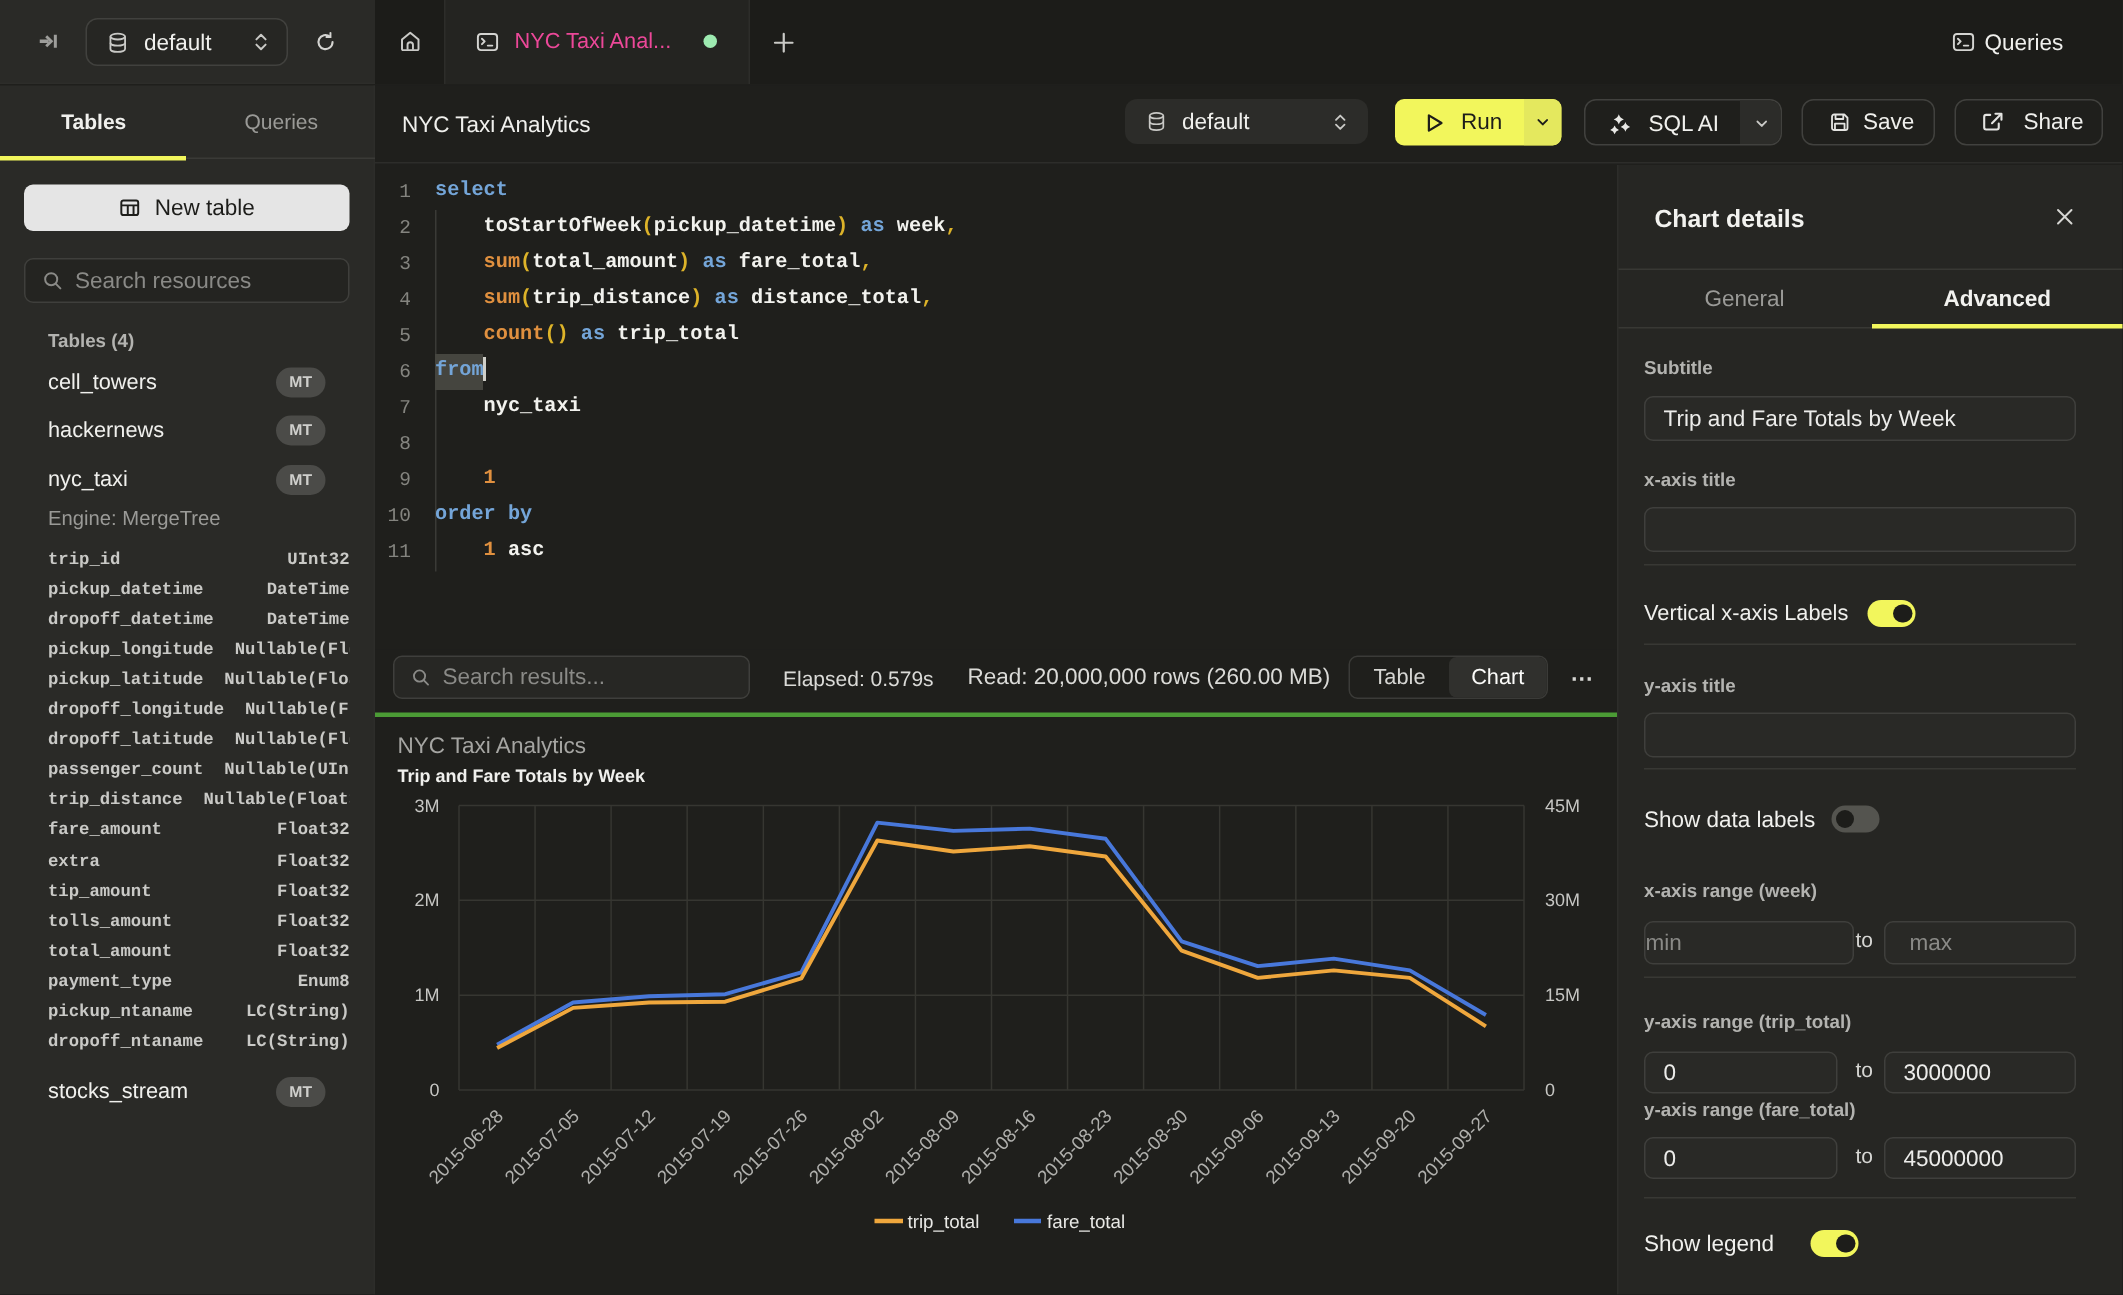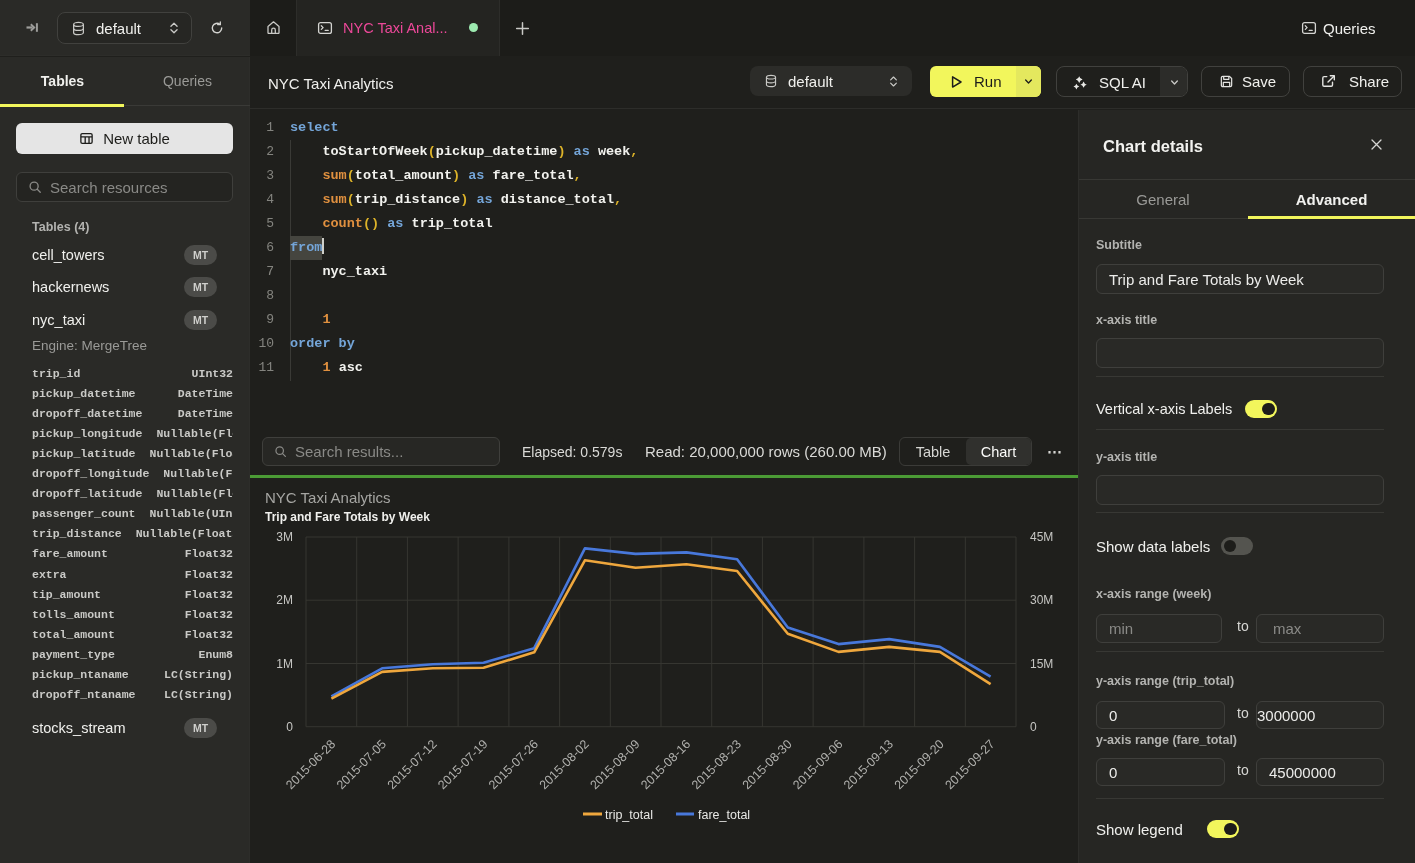--- a/index.html
+++ b/index.html
@@ -377,33 +377,33 @@
   <div class="lbl" style="left:17px;top:340px">y-axis title</div>
   <div class="inp" style="left:17px;top:365px;width:288px;height:30px;padding-left:12px"></div>
   <div class="hr" style="left:17px;top:402px;width:288px"></div>
 
   <span class="abs" style="left:17px;top:428px;font-size:15px;color:#f0f0ed">Show data labels</span>
   <div class="tog off" style="left:142px;top:427px">
         <div class="knob"></div>
       </div>
 
   <div class="lbl" style="left:17px;top:477px">x-axis range (week)</div>
-  <div class="inp" style="left:17px;top:504px;width:126px;height:29px;padding-left:12px">
+  <div class="inp" style="left:17px;top:504px;width:140px;height:29px;">
         <span class="ph">min</span>
       </div>
   <span class="abs" style="left:158px;top:508px;font-size:14px;color:#d6d6d3">to</span>
   <div class="inp" style="left:177px;top:504px;width:128px;height:29px;padding-left:16px">
         <span class="ph">max</span>
       </div>
   <div class="hr" style="left:17px;top:541px;width:288px"></div>
 
   <div class="lbl" style="left:17px;top:564px">y-axis range (trip_total)</div>
   <div class="inp" style="left:17px;top:591px;width:129px;height:28px;padding-left:12px">0</div>
   <span class="abs" style="left:158px;top:595px;font-size:14px;color:#d6d6d3">to</span>
-  <div class="inp" style="left:177px;top:591px;width:128px;height:28px;">3000000</div>
+  <div class="inp" style="left:177px;top:591px;width:128px;height:28px;padding-left:12px">3000000</div>
   <div class="lbl" style="left:17px;top:623px">y-axis range (fare_total)</div>
   <div class="inp" style="left:17px;top:648px;width:129px;height:28px;padding-left:12px">0</div>
   <span class="abs" style="left:158px;top:652px;font-size:14px;color:#d6d6d3">to</span>
   <div class="inp" style="left:177px;top:648px;width:128px;height:28px;padding-left:12px">45000000</div>
   <div class="hr" style="left:17px;top:688px;width:288px"></div>
 
   <span class="abs" style="left:17px;top:711px;font-size:15px;color:#f0f0ed">Show legend</span>
   <div class="tog on" style="left:128px;top:710px">
         <div class="knob"></div>
       </div>

